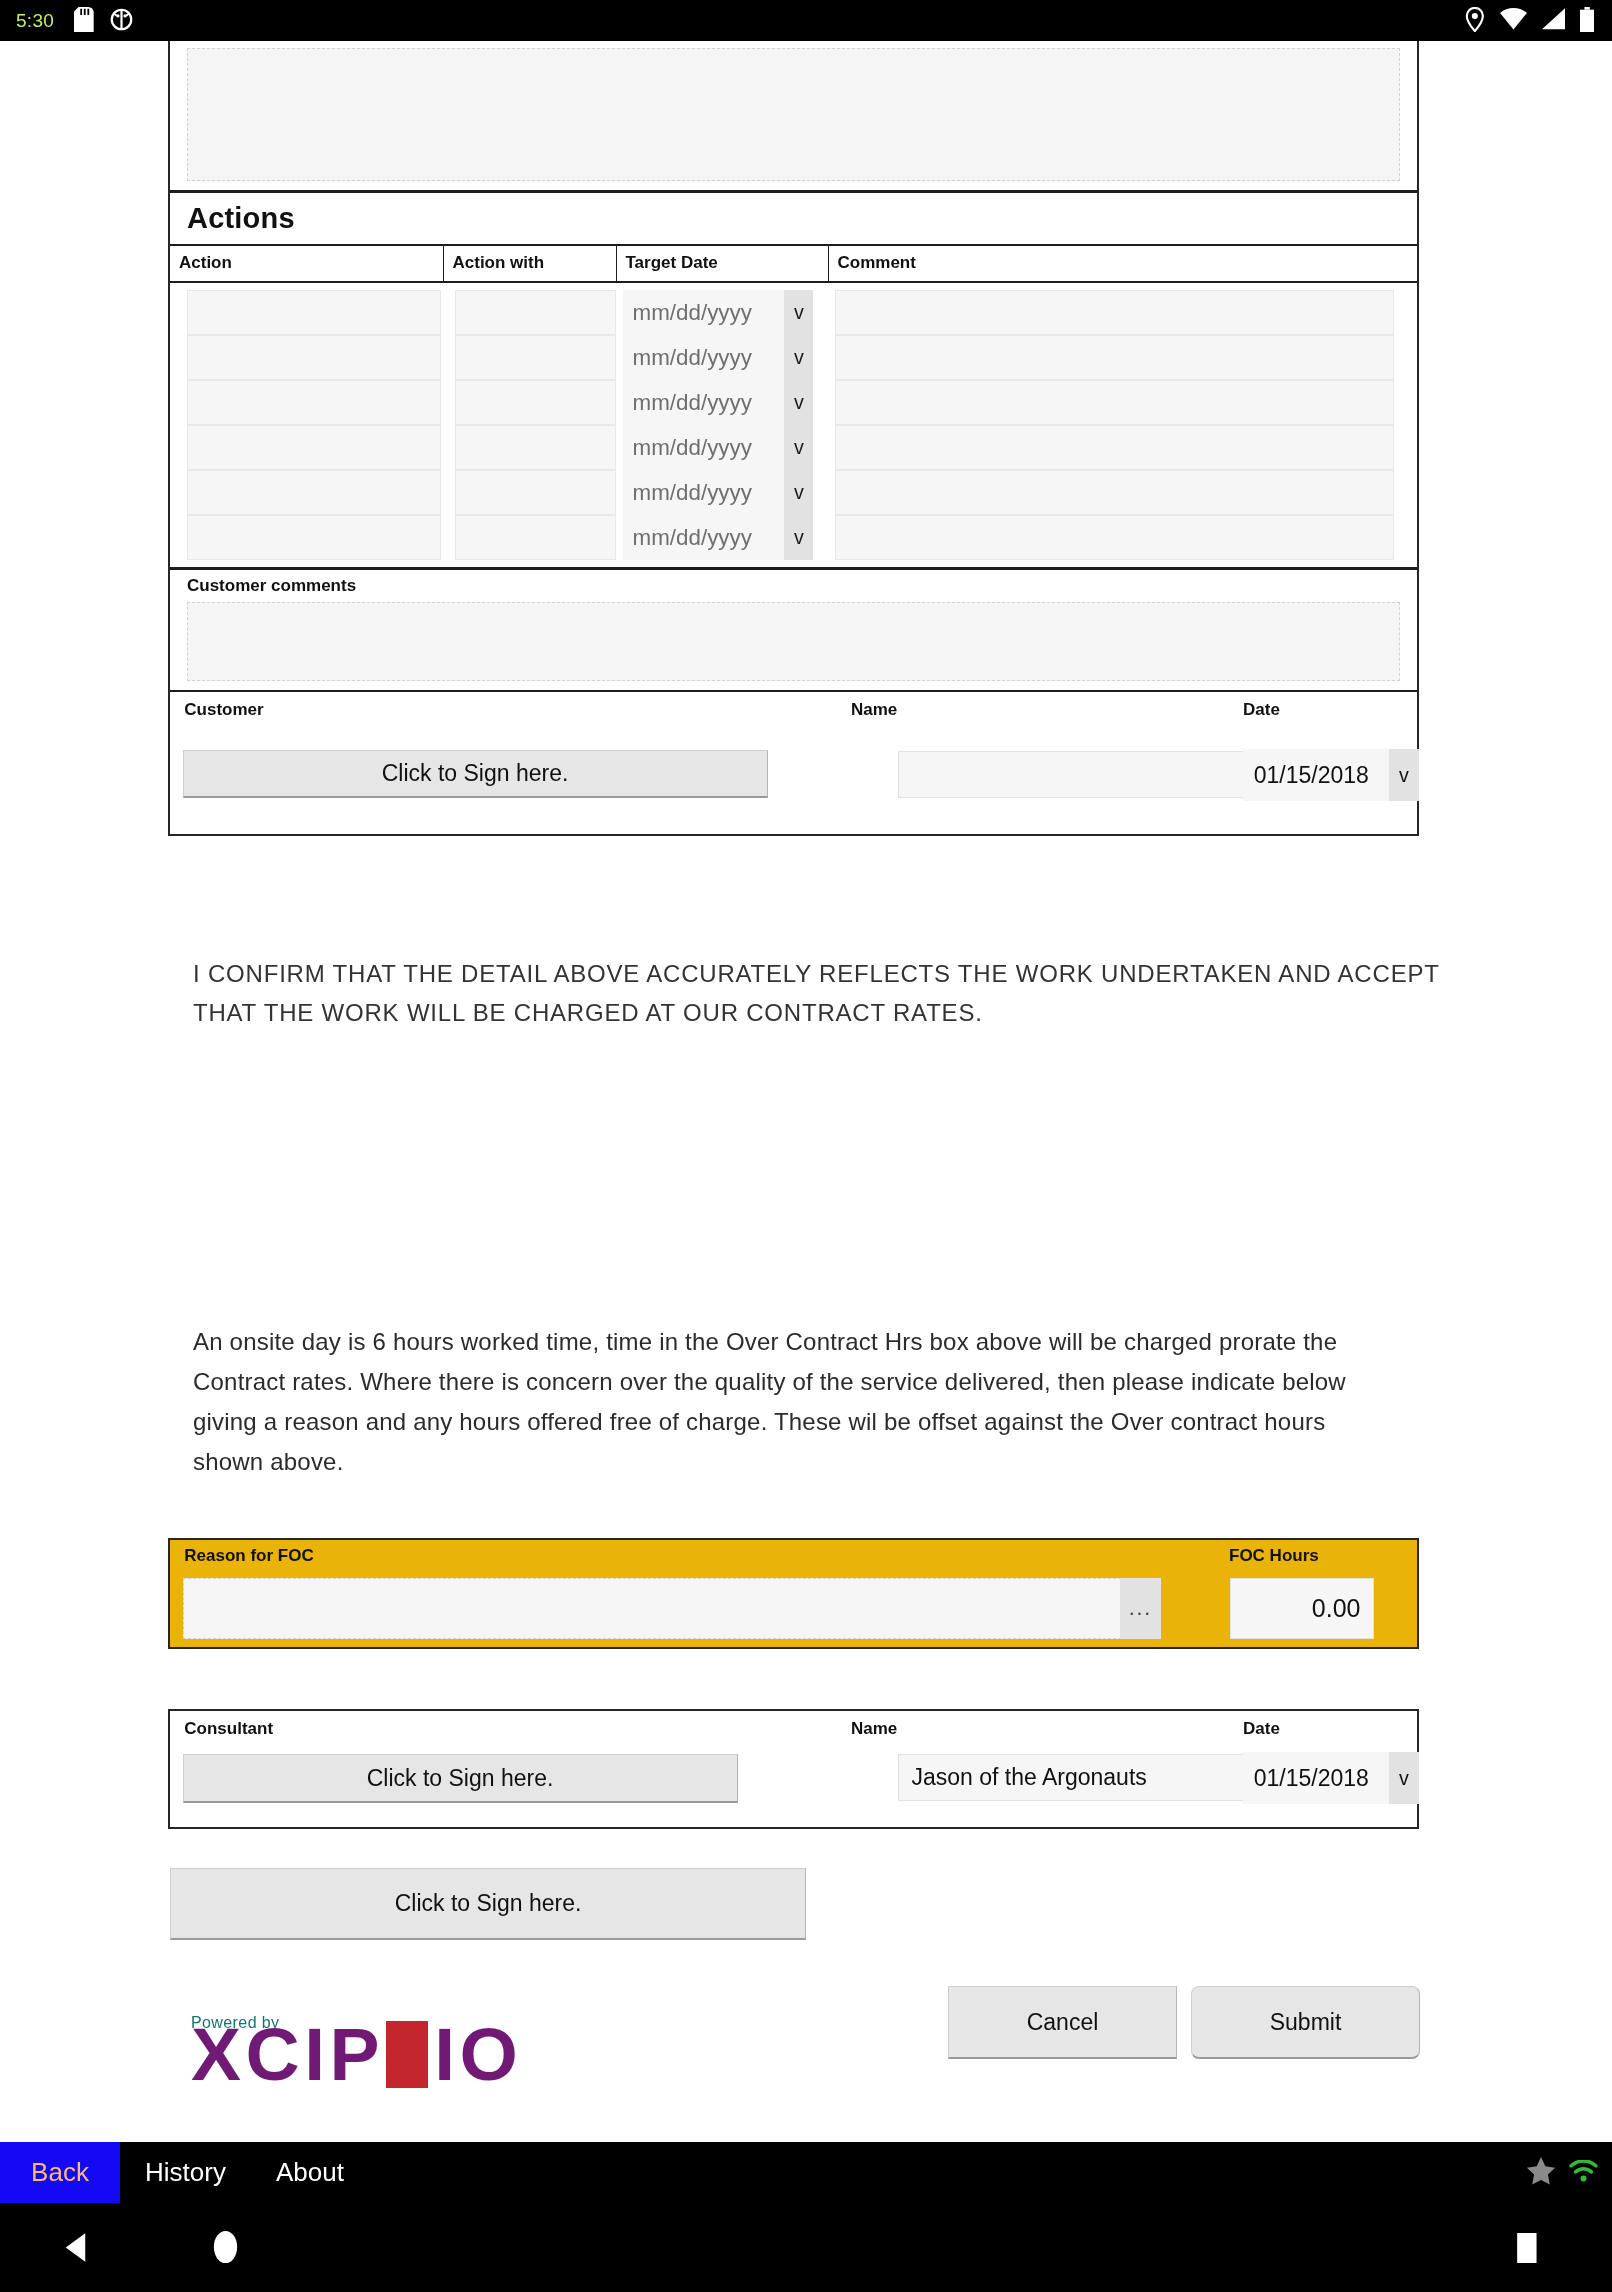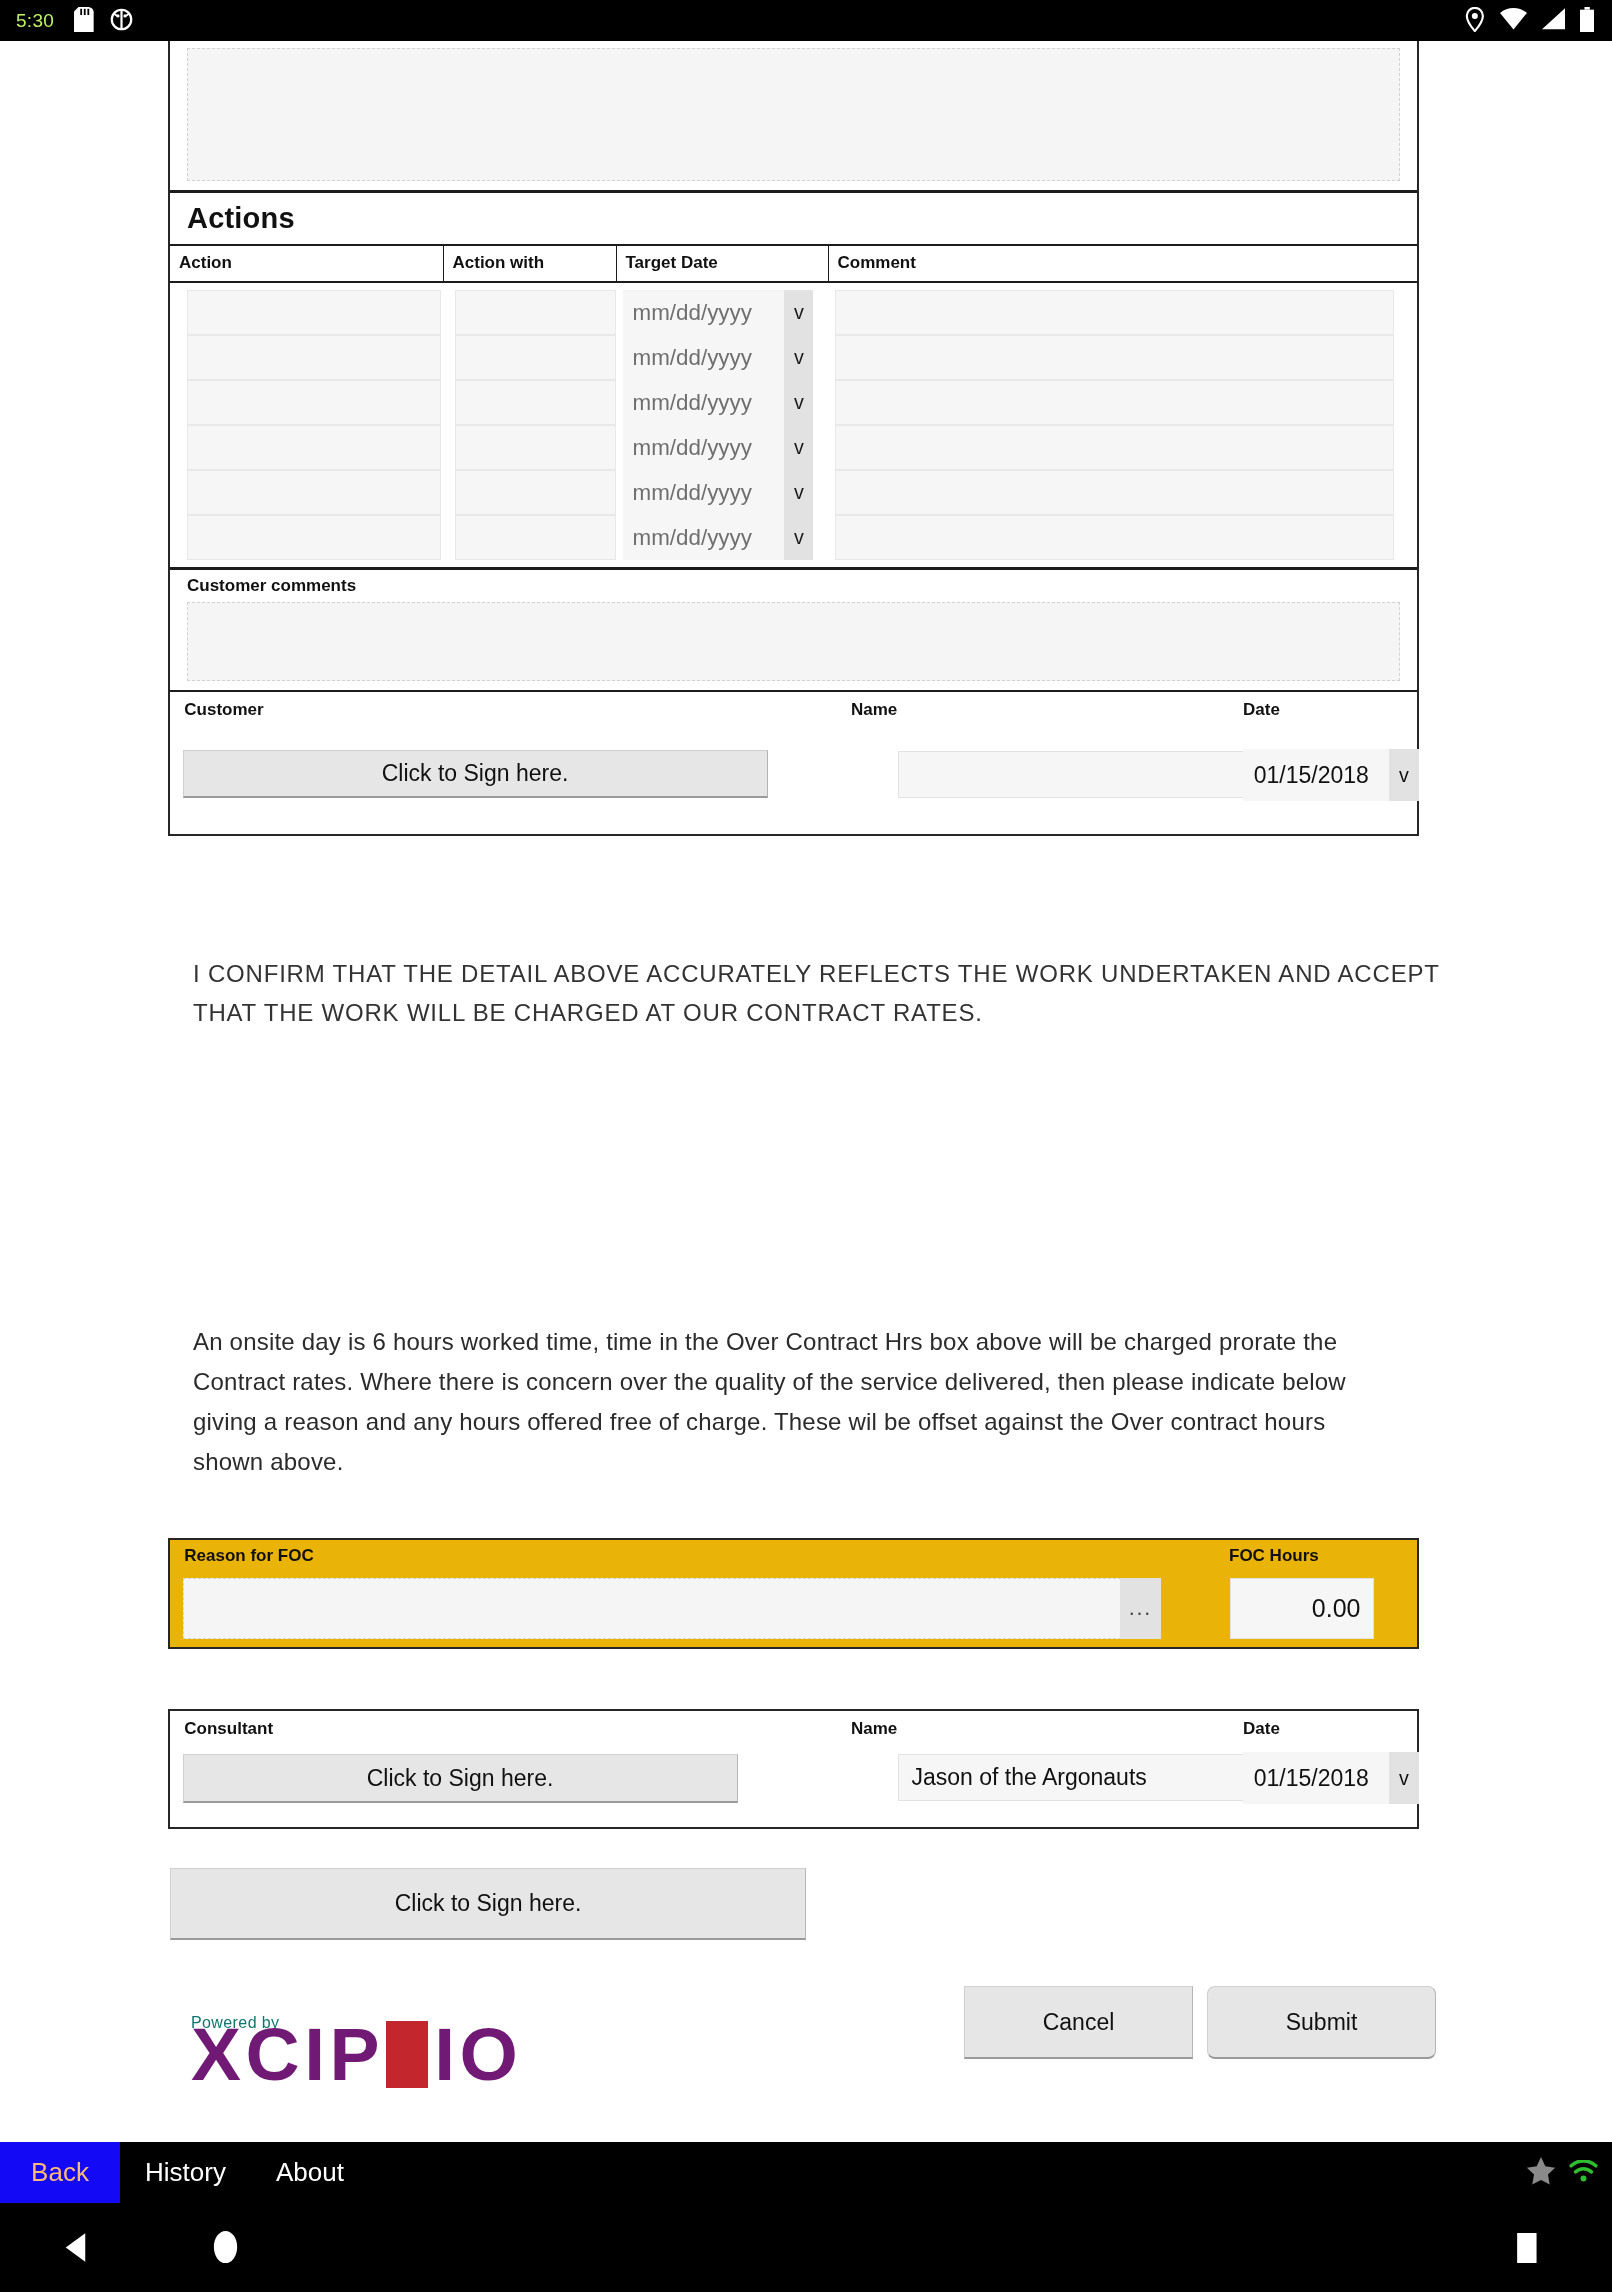--- a/index.html
+++ b/index.html
@@ -225,21 +225,21 @@
 
   
   .actbtn {
     position: absolute; top: 1945px;
     height: 73px; width: 229px;
     background: #e6e6e6;
     border: 0.9px solid #cfcfcf;
     border-bottom: 2.7px solid #9a9a9a;
     border-right: 1.8px solid #b4b4b4;
     display: flex; align-items: center; justify-content: center;
-    font-size: 23px; color: #111; margin-left: 16px;
+    font-size: 23px; color: #111;
   }
   .btn-cancel { left: 948px; }
   .btn-submit { left: 1191px; border-radius: 8px; }
 
   
   .appnav {
     position: absolute; left: 0; top: 2142px;
     width: 1612px; height: 61px;
     background: #000000;
     display: flex; align-items: stretch;

